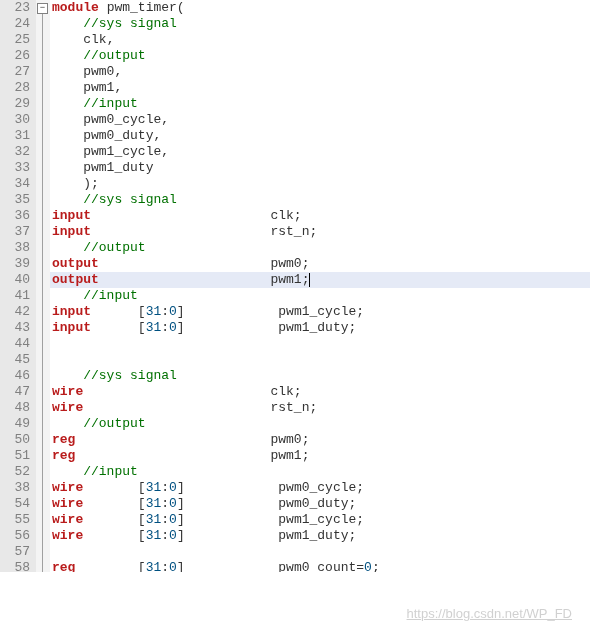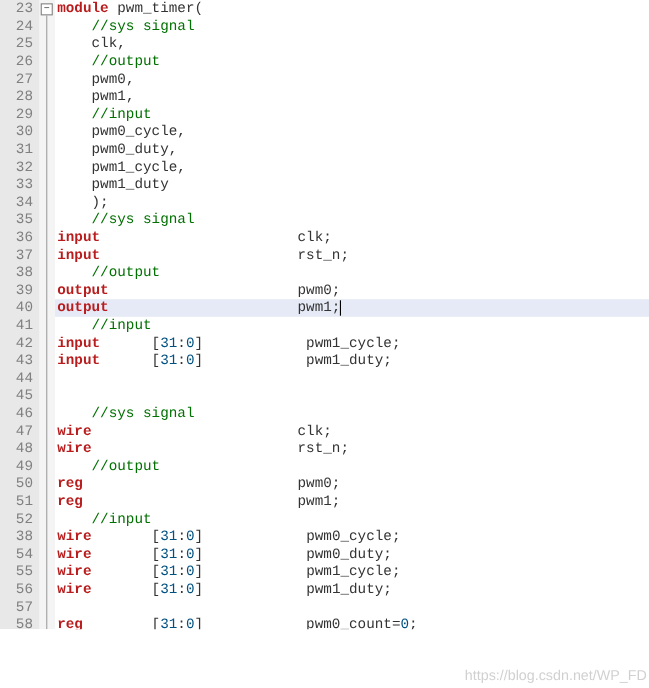--- a/index.html
+++ b/index.html
@@ -75,26 +75,27 @@
   .br { color: #005080; }
   .caret {
     display:inline-block;
     width:0;
     height:14px;
     border-left:1px solid #000;
     vertical-align: middle;
   }
   .watermark {
     position: absolute;
-    right: 2px;
+    right: 18px;
     bottom: 4px;
     font-family: Arial, sans-serif;
     font-size: 13px;
     color: rgba(120,120,120,0.35);
     pointer-events: none;
+    text-decoration: underline;
   }
 </style>
 </head>
 <body>
 
 <div class="editor">
   <div class="gutter">
       <div class="ln">23</div>
       <div class="ln">24</div>
       <div class="ln">25</div>

